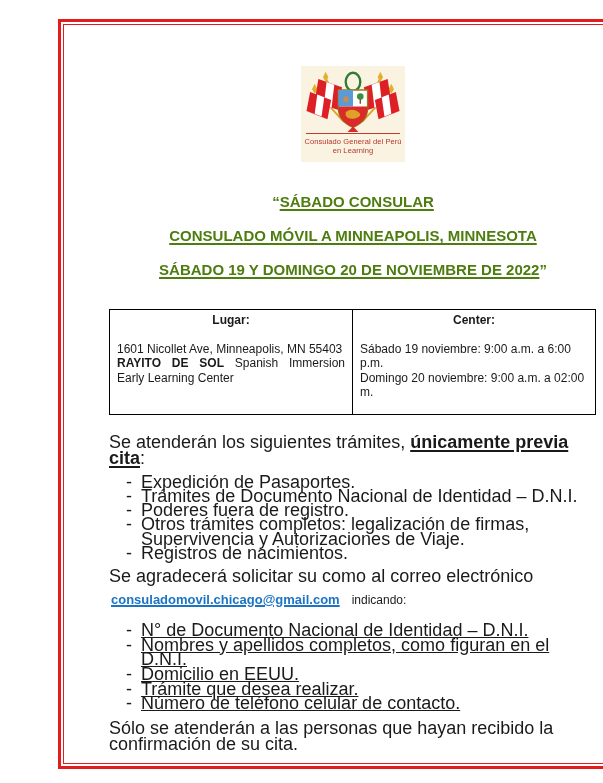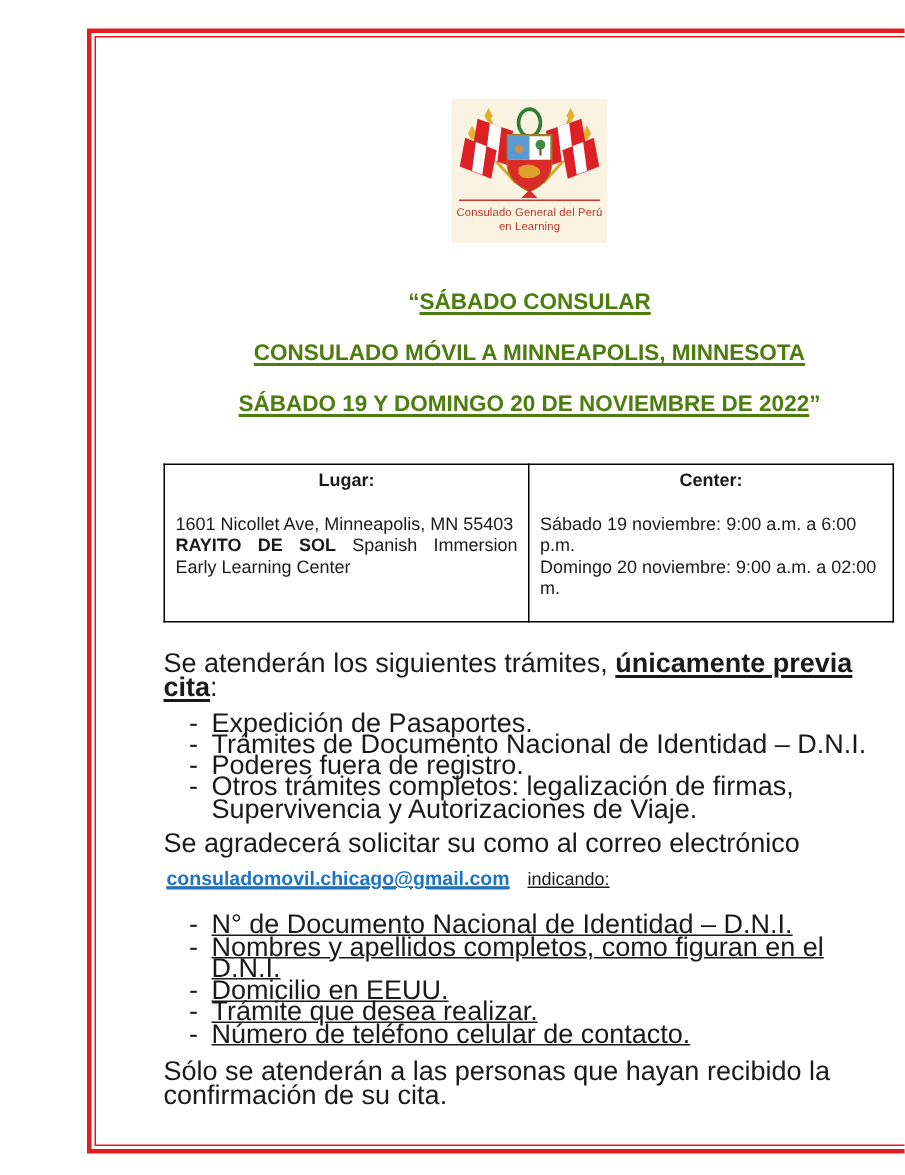--- a/index.html
+++ b/index.html
@@ -54,21 +54,21 @@
   .cell-justify{text-align:justify;}
   
   .bodytext{font-size:18px;line-height:16px;margin:0;}
   .intro{margin-top:19px;}
   .dash-list{list-style:none;margin:9px 0 0;padding:0;}
   .dash-list li{
     position:relative;padding-left:32px;font-size:18px;line-height:14.3px;
   }
   .dash-list li::before{content:"-";position:absolute;left:17px;top:0;}
   .appt{margin-top:8px;}
-  .email-line{margin-top:6px;font-size:13px;line-height:20px;margin-left:2px;text-decoration:underline;}
+  .email-line{margin-top:6px;font-size:13px;line-height:20px;margin-left:2px;}
   .email{
     color:var(--link-blue);font-weight:bold;text-decoration:underline;
     text-decoration-thickness:1.5px;
   }
   .email-suffix{color:#1a1a1a;font-size:12px;font-weight:normal;margin-left:12px;}
   .req-list li{line-height:14.6px;text-decoration:underline;}
   .closing{margin-top:9px;}
   .date-line{margin-top:25px;margin-right:19px;}
 </style>
 </head>
@@ -150,20 +150,21 @@
     </tbody>
       </table>
 
     <p class="bodytext intro"><span>Se atenderán los siguientes trámites, </span><b class="ul">únicamente previa cita</b><span>:</span></p>
 
     <ul class="dash-list">
       <li>Expedición de Pasaportes.</li>
       <li>Trámites de Documento Nacional de Identidad – D.N.I.</li>
       <li>Poderes fuera de registro.</li>
       <li>Otros trámites completos: legalización de firmas, Supervivencia y Autorizaciones de Viaje.</li>
+      <li>Registros de nacimientos.</li>
     </ul>
 
     <p class="bodytext appt">Se agradecerá solicitar su como al correo electrónico</p>
 
     <p class="email-line"><a href="#" class="email">consuladomovil.chicago@gmail.com</a><span class="email-suffix">indicando:</span></p>
 
     <ul class="dash-list req-list">
       <li>N° de Documento Nacional de Identidad – D.N.I.</li>
       <li>Nombres y apellidos completos, como figuran en el D.N.I.</li>
       <li>Domicilio en EEUU.</li>

